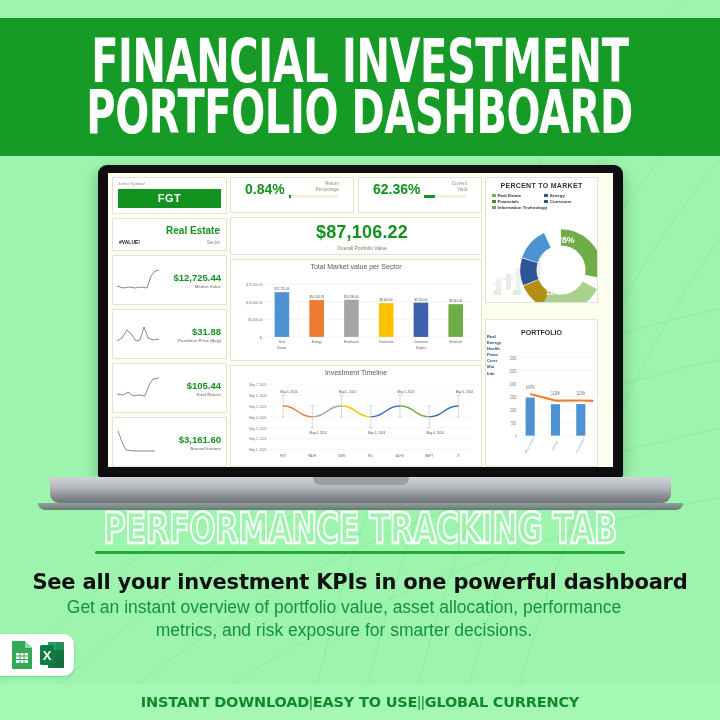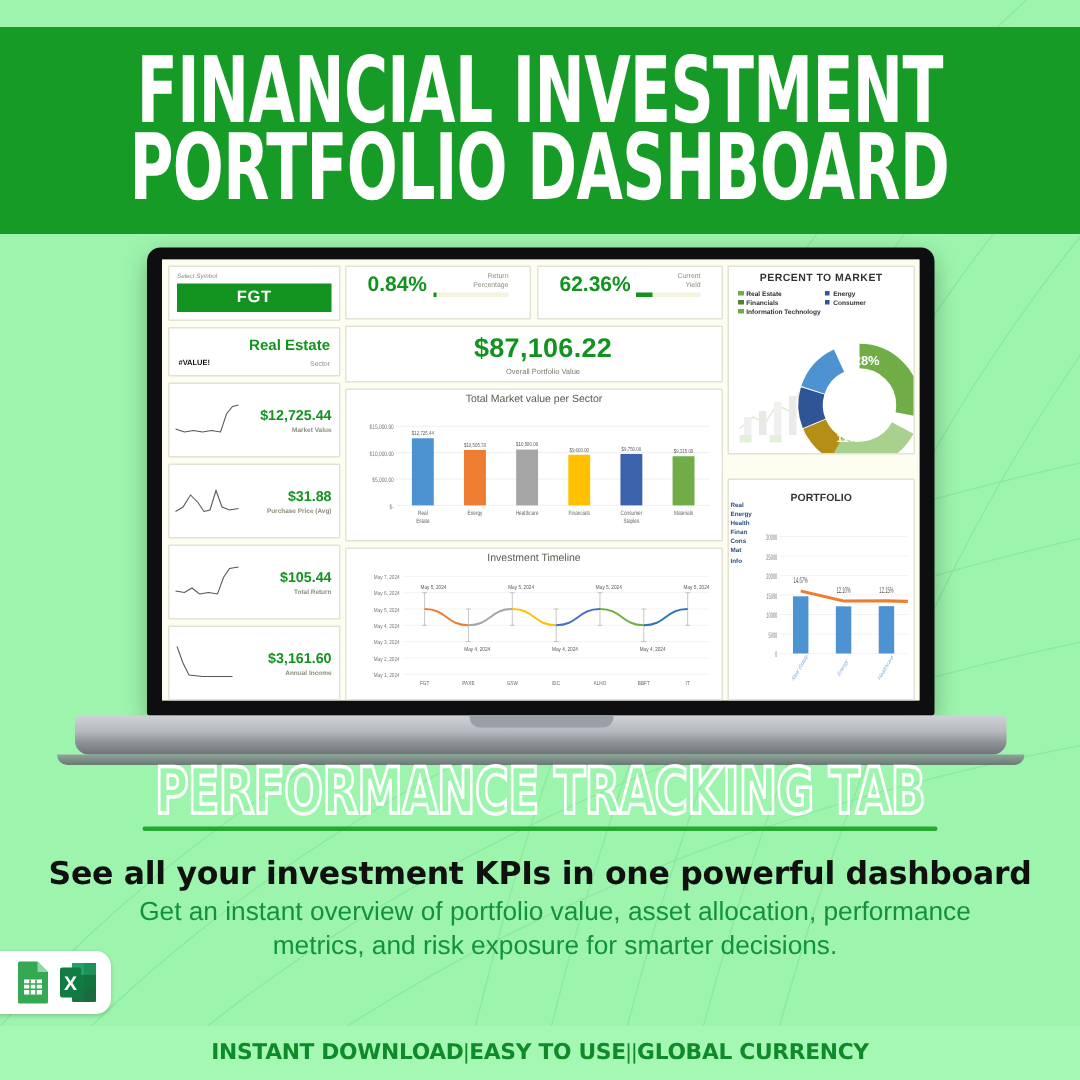--- a/index.html
+++ b/index.html
@@ -91,21 +91,21 @@
   .dash {
     position: absolute; inset: 0;
     background: #fdfdf0;
     display: flex;
     font-size: 5px;
     color: #3b3b3b;
     padding: 4px 0 0 4px;
   }
   .col-left  { width: 118px; flex: none; display: flex; flex-direction: column; gap: 4px; padding-right: 3px;}
   .col-mid   { width: 255px; flex: none; display: flex; flex-direction: column; gap: 4px; padding-right: 3px;}
-  .col-right { flex: 1; display: flex; flex-direction: column; gap: 16px; padding-right: 3px;}
+  .col-right { flex: 1; display: flex; flex-direction: column; gap: 16px; padding-right: 15px;}
 
   .card {
     background: #ffffff;
     border: 0.6px solid #e2e2d6;
     border-radius: 1px;
     position: relative;
   }
   .symbol-card { padding: 3px 5px 5px 5px; }
   .lbl-tiny { font-size: 4.2px; color: #8d8d7e; font-style: italic; }
   .symbol-pill {
@@ -200,21 +200,21 @@
   .tagline {
     position: absolute; left: 0; top: 570px; width: 720px;
     text-align: center; z-index: 3;
     font-family: "DejaVu Sans", sans-serif;
     font-weight: 700;
     font-size: 21px;
     color: #101010;
     letter-spacing: -0.2px;
   }
   .blurb {
-    position: absolute; left: 40px; top: 596px; width: 660px;
+    position: absolute; left: 14px; top: 596px; width: 660px;
     text-align: center; z-index: 3;
     font-family: "Liberation Sans", sans-serif;
     font-size: 17.5px;
     line-height: 1.3;
     color: #12923a;
   }
   
   .icons-pill {
     position: absolute; left: -12px; top: 634px;
     width: 86px; height: 42px;

